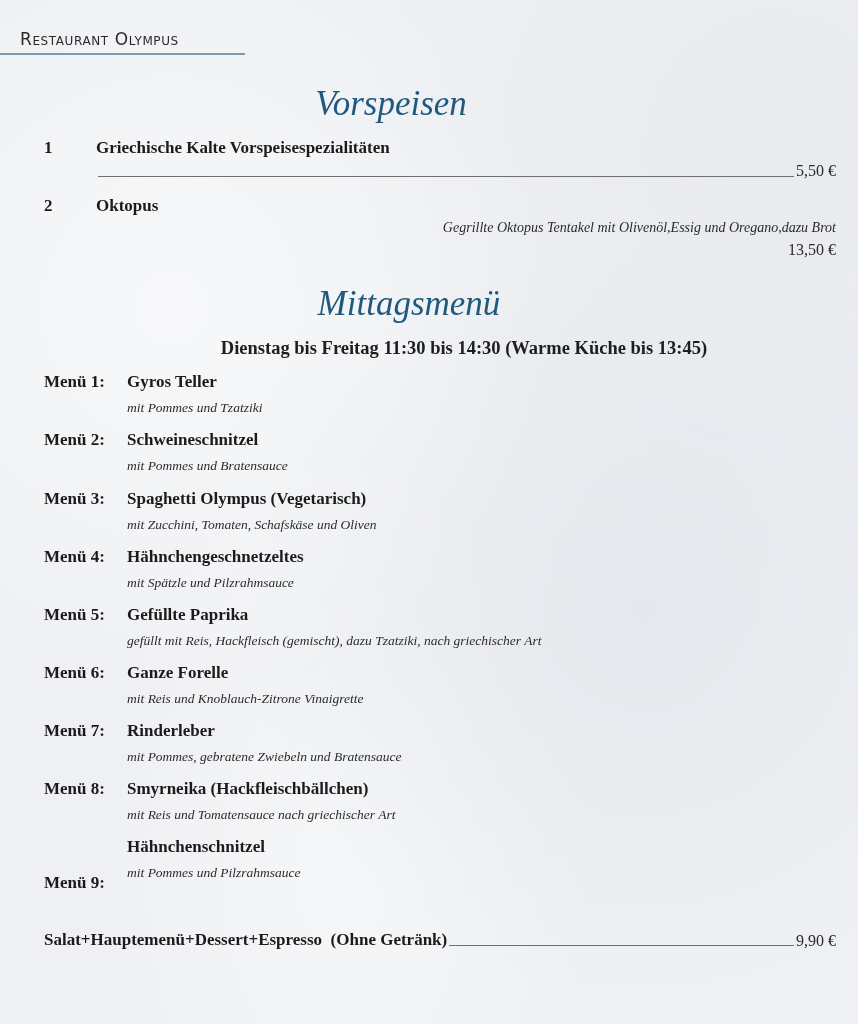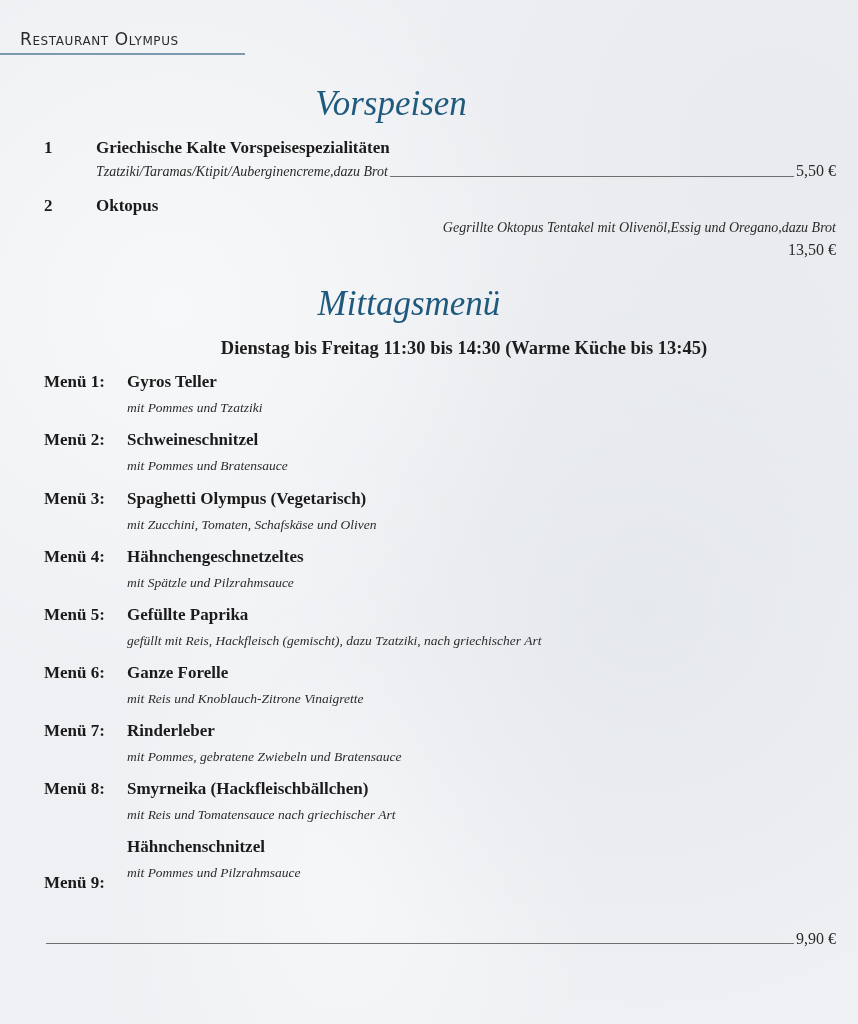--- a/index.html
+++ b/index.html
@@ -147,21 +147,20 @@
 
 <div class="abs brand">Restaurant Olympus</div>
 <div class="abs brand-rule"></div>
 
 <div class="abs section-title title-vorspeisen">Vorspeisen</div>
 
 <div>
   <div class="abs starter-num" style="top:138px;">1</div>
   <div class="abs starter-name" style="top:138px;">Griechische Kalte Vorspeisespezialitäten</div>
   <div class="abs starter-line" style="top:162px;">
-    <span class="desc">Tzatziki/Taramas/Ktipit/Auberginencreme,dazu Brot</span>
     <span class="leader"></span>
     <span class="price">5,50 €</span>
   </div>
 </div>
 
 <div>
   <div class="abs starter-num" style="top:196px;">2</div>
   <div class="abs starter-name" style="top:196px;">Oktopus</div>
   <div class="abs starter-line" style="top:220px;flex-direction:column;">
     <span class="desc">Gegrillte Oktopus Tentakel mit Olivenöl,Essig und Oregano,dazu Brot</span>
@@ -221,15 +220,16 @@
   <div class="abs menu-desc" style="top:807px;">mit Reis und Tomatensauce nach griechischer Art</div>
 </div>
 
 <div>
   <div class="abs menu-label" style="top:837px;margin-top:36px;">Menü 9:</div>
   <div class="abs menu-name" style="top:837px;">Hähnchenschnitzel</div>
   <div class="abs menu-desc" style="top:865px;">mit Pommes und Pilzrahmsauce</div>
 </div>
 
 <div class="abs bundle-line">
+  <span class="bundle-text" style="white-space:pre;">Salat+Hauptemenü+Dessert+Espresso  (Ohne Getränk)</span>
   <span class="leader"></span>
   <span class="price">9,90 €</span>
 </div>
 
 </body></html>

